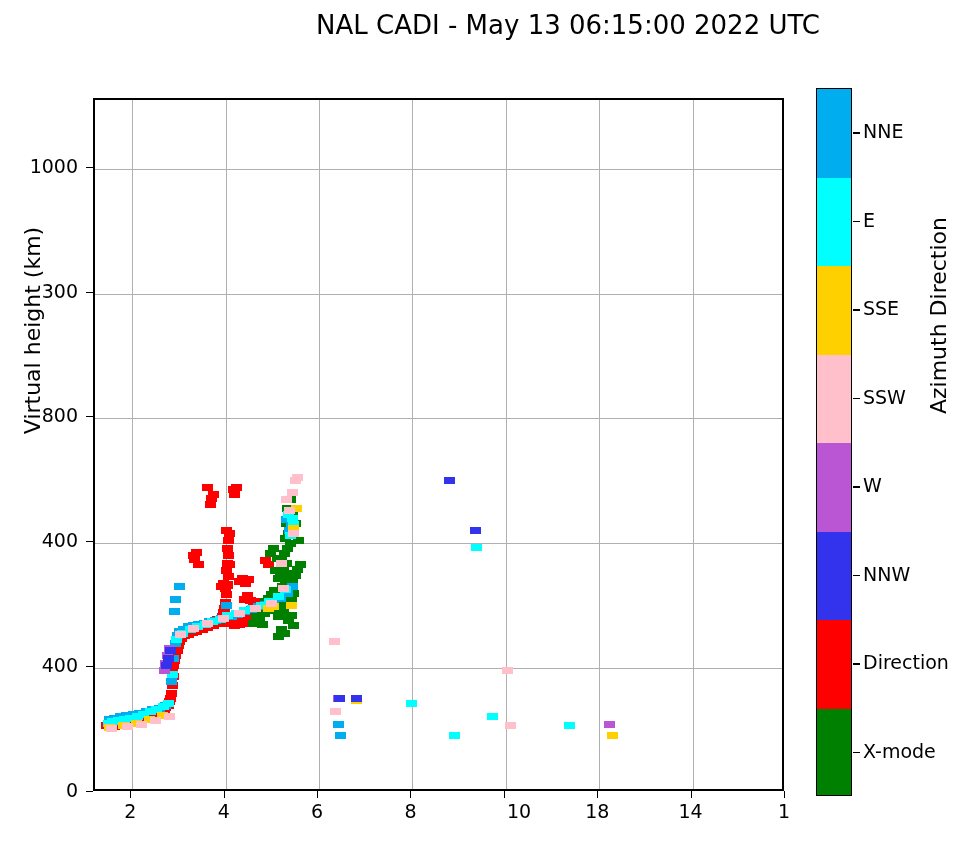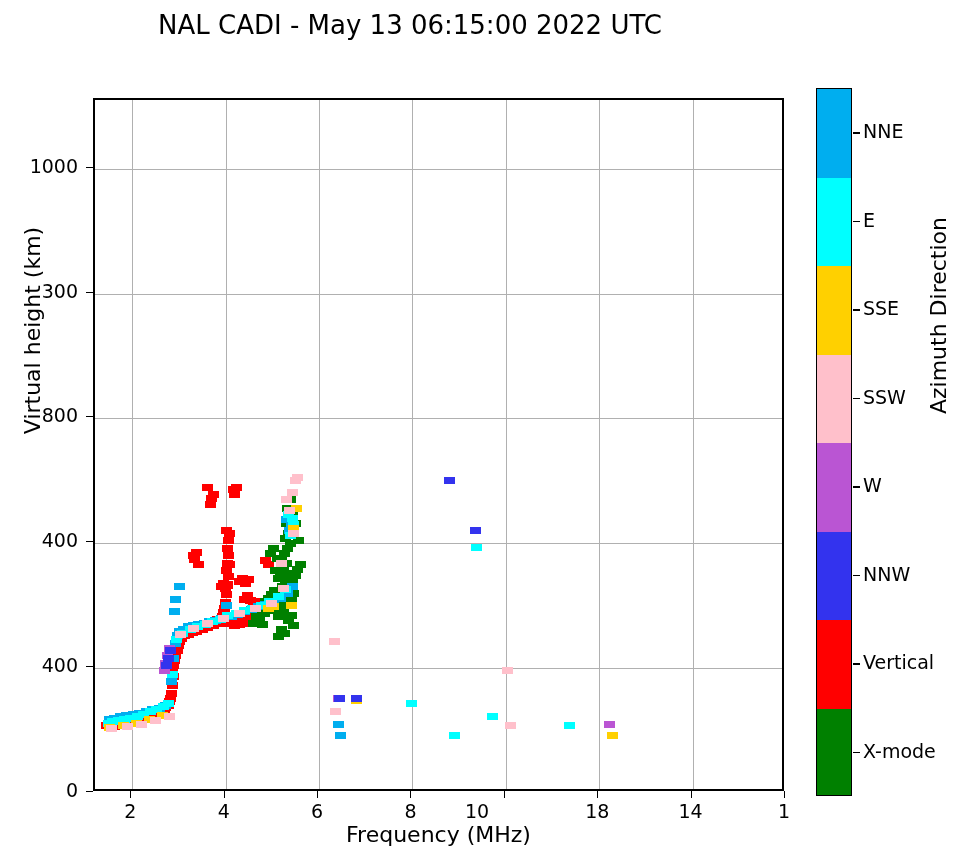--- a/index.html
+++ b/index.html
@@ -18,21 +18,21 @@
     position: absolute;
     left: 0; top: 0;
     width: 958px;
     height: 857px;
   }
   #title {
     position: absolute;
     left: 0;
     top: 10px;
     width: 820px;
-    text-align: center;
+    text-align: right;
     font-size: 26px;
     color: #000000;
     letter-spacing: 0px;
     white-space: nowrap;
   }
   
   #plot-area {
     position: absolute;
     left: 93px;
     top: 98px;
@@ -490,21 +490,21 @@
   <div id="ticks-x">
       <div class="xtick" style="left: 130.351px;"></div>
       <div class="xticklabel" style="left: 100.351px;">2</div>
       <div class="xtick" style="left: 223.73px;"></div>
       <div class="xticklabel" style="left: 193.73px;">4</div>
       <div class="xtick" style="left: 317.108px;"></div>
       <div class="xticklabel" style="left: 287.108px;">6</div>
       <div class="xtick" style="left: 410.486px;"></div>
       <div class="xticklabel" style="left: 380.486px;">8</div>
       <div class="xtick" style="left: 503.865px;"></div>
-      <div class="xticklabel" style="left: 447px;">10</div>
+      <div class="xticklabel" style="left: 489px;">10</div>
       <div class="xtick" style="left: 597.243px;"></div>
       <div class="xticklabel" style="left: 567.243px;">18</div>
       <div class="xtick" style="left: 690.622px;"></div>
       <div class="xticklabel" style="left: 660.622px;">14</div>
       <div class="xtick" style="left: 784px;"></div>
       <div class="xticklabel" style="left: 754px;">1</div>
     </div>
   <div id="ticks-y">
       <div class="ytick" style="top: 791px;"></div>
       <div class="yticklabel" style="top: 779px;">0</div>
@@ -513,21 +513,20 @@
       <div class="ytick" style="top: 541.27px;"></div>
       <div class="yticklabel" style="top: 529.27px;">400</div>
       <div class="ytick" style="top: 416.405px;"></div>
       <div class="yticklabel" style="top: 404.405px;">800</div>
       <div class="ytick" style="top: 291.541px;"></div>
       <div class="yticklabel" style="top: 279.541px;">300</div>
       <div class="ytick" style="top: 166.676px;"></div>
       <div class="yticklabel" style="top: 154.676px;">1000</div>
     </div>
 
-  <div id="xlabel">Frequency (MHz)</div>
   <div id="ylabel">Virtual height (km)</div>
 
   <div id="colorbar">
       <div class="cb-seg" style="top: 0px; height: 88.5px; background: rgb(0, 174, 239);"></div>
       <div class="cb-seg" style="top: 88.5px; height: 88.5px; background: rgb(0, 255, 255);"></div>
       <div class="cb-seg" style="top: 177px; height: 88.5px; background: rgb(255, 208, 0);"></div>
       <div class="cb-seg" style="top: 265.5px; height: 88.5px; background: rgb(255, 192, 203);"></div>
       <div class="cb-seg" style="top: 354px; height: 88.5px; background: rgb(186, 85, 211);"></div>
       <div class="cb-seg" style="top: 442.5px; height: 88.5px; background: rgb(51, 51, 238);"></div>
       <div class="cb-seg" style="top: 531px; height: 88.5px; background: rgb(255, 0, 0);"></div>
@@ -540,19 +539,19 @@
       <div class="cb-label" style="top: 208.75px;">E</div>
       <div class="cb-tick" style="top: 309.25px;"></div>
       <div class="cb-label" style="top: 297.25px;">SSE</div>
       <div class="cb-tick" style="top: 397.75px;"></div>
       <div class="cb-label" style="top: 385.75px;">SSW</div>
       <div class="cb-tick" style="top: 486.25px;"></div>
       <div class="cb-label" style="top: 474.25px;">W</div>
       <div class="cb-tick" style="top: 574.75px;"></div>
       <div class="cb-label" style="top: 562.75px;">NNW</div>
       <div class="cb-tick" style="top: 663.25px;"></div>
-      <div class="cb-label" style="top: 651.25px;">Vertical</div>
+      <div class="cb-label" style="top: 651.25px;">Direction</div>
       <div class="cb-tick" style="top: 751.75px;"></div>
       <div class="cb-label" style="top: 739.75px;">X-mode</div>
     </div>
   <div id="cb-axis-label">Azimuth Direction</div>
 
 </div>
 
 </body></html>

